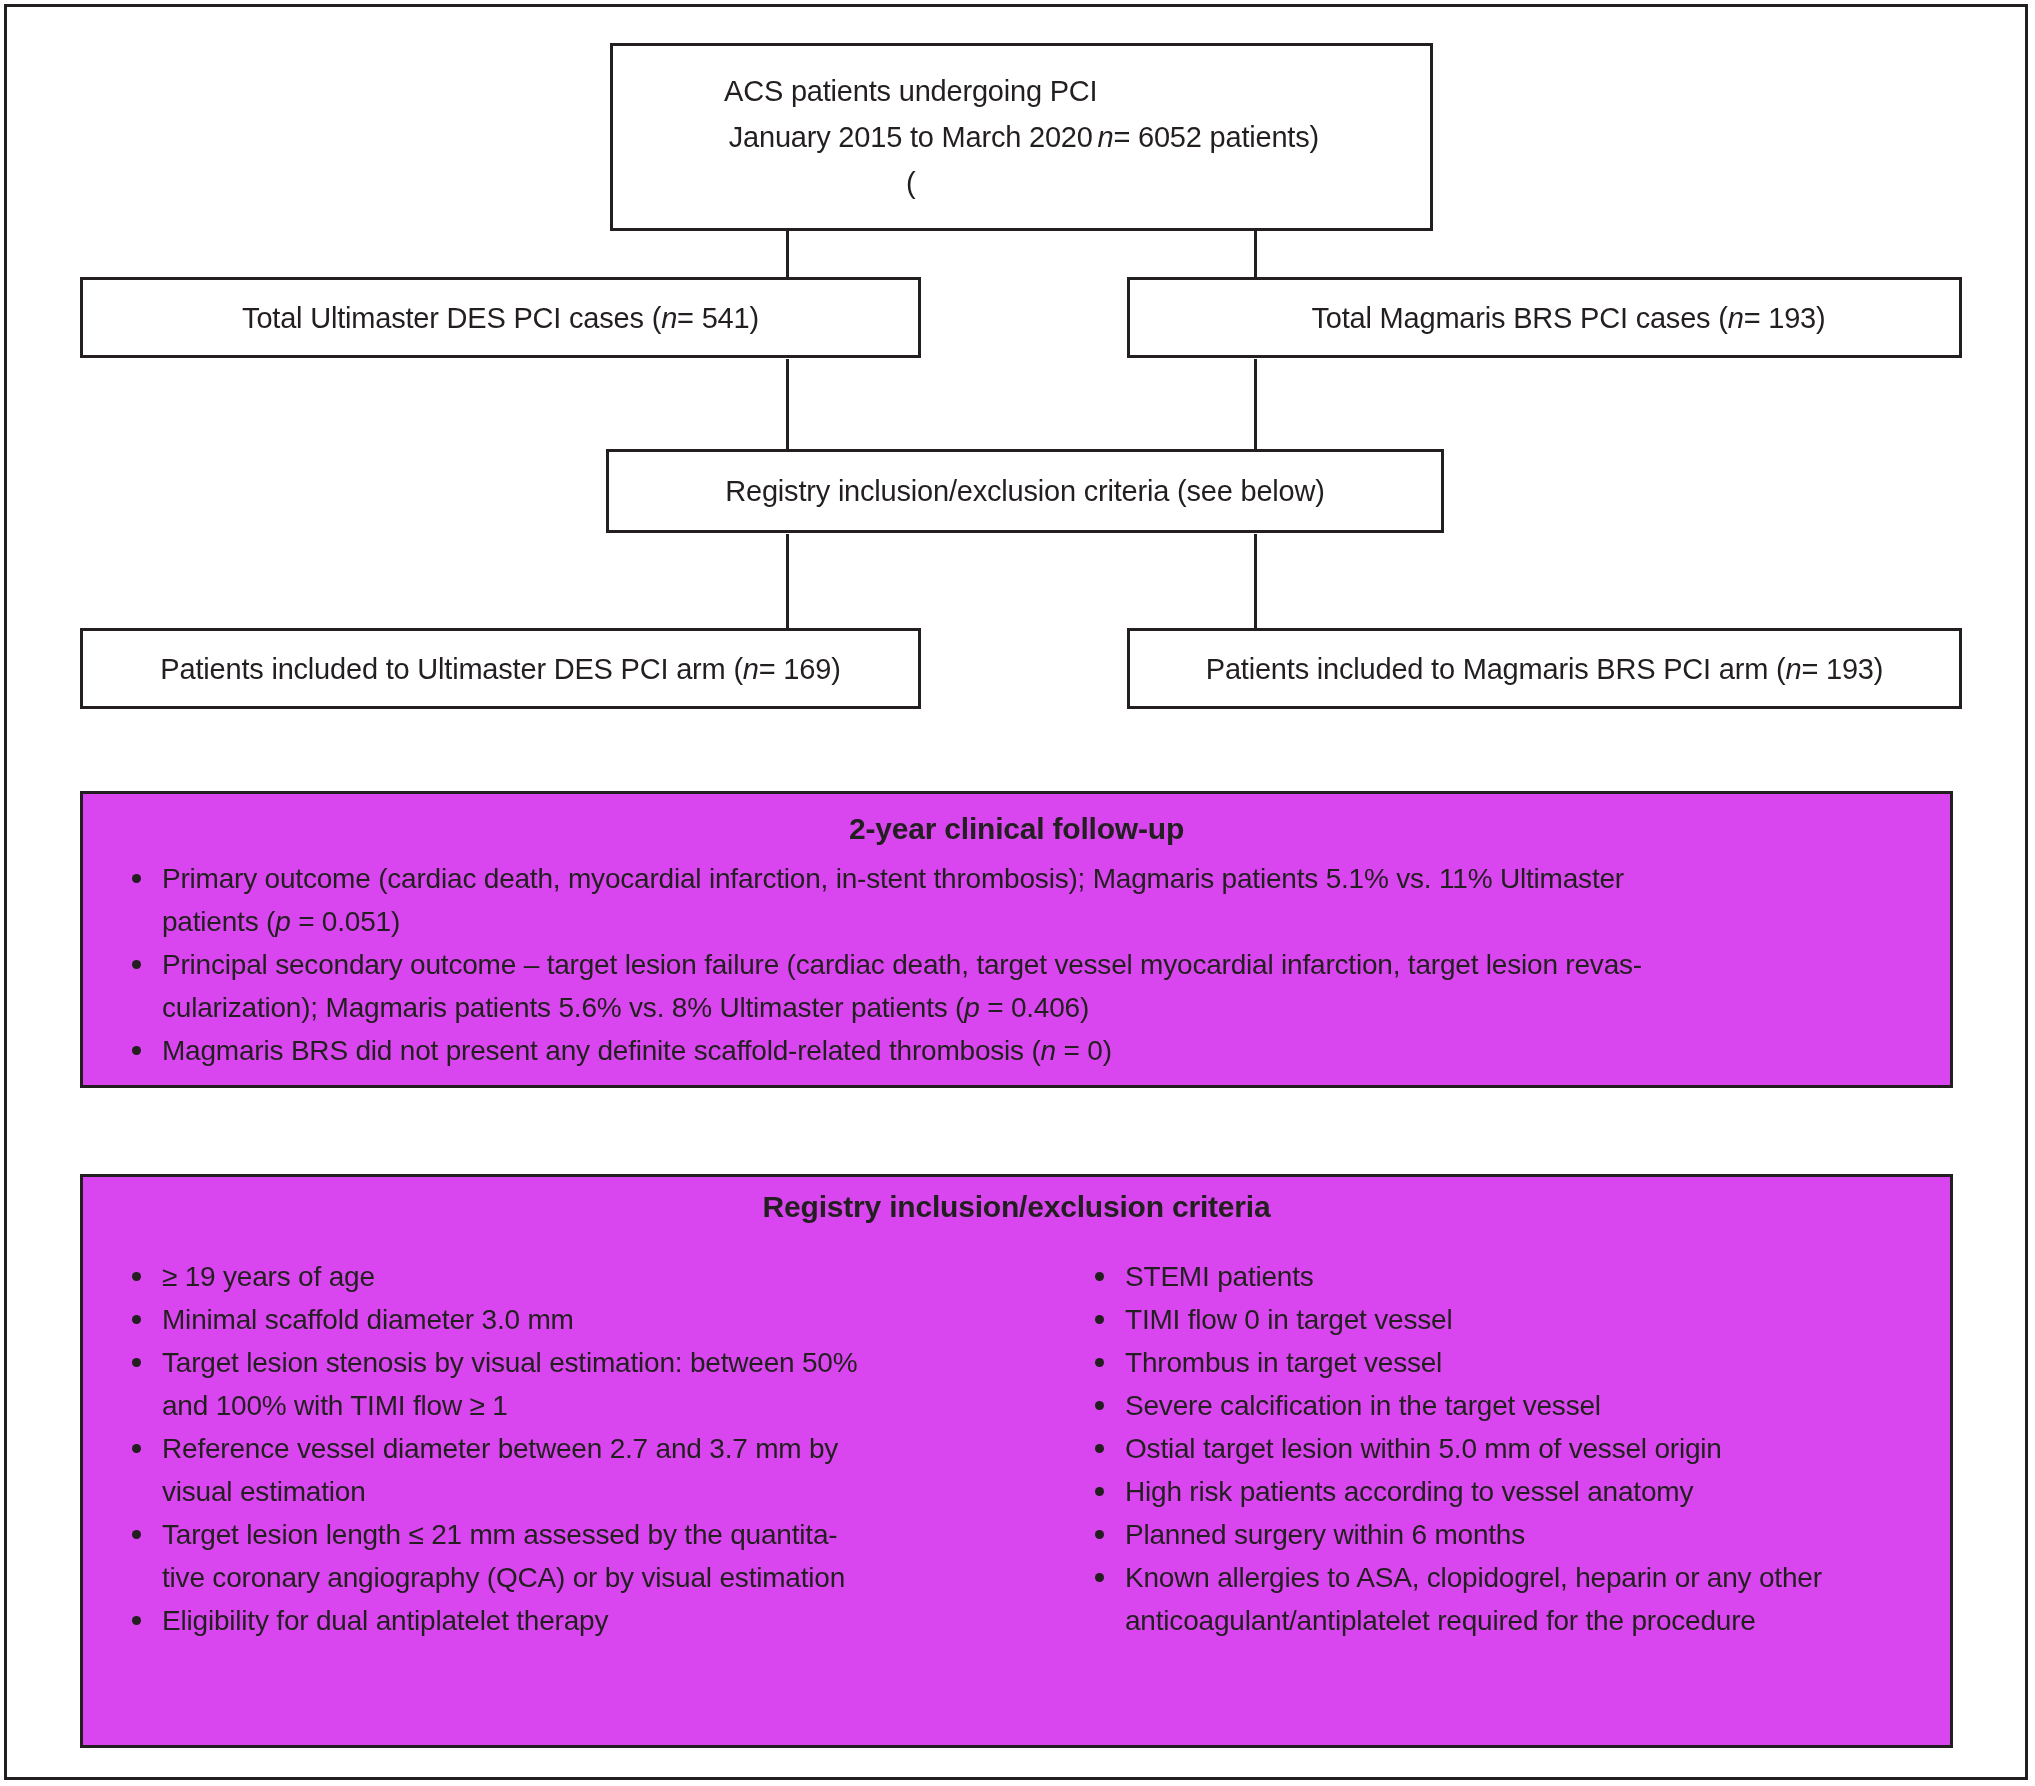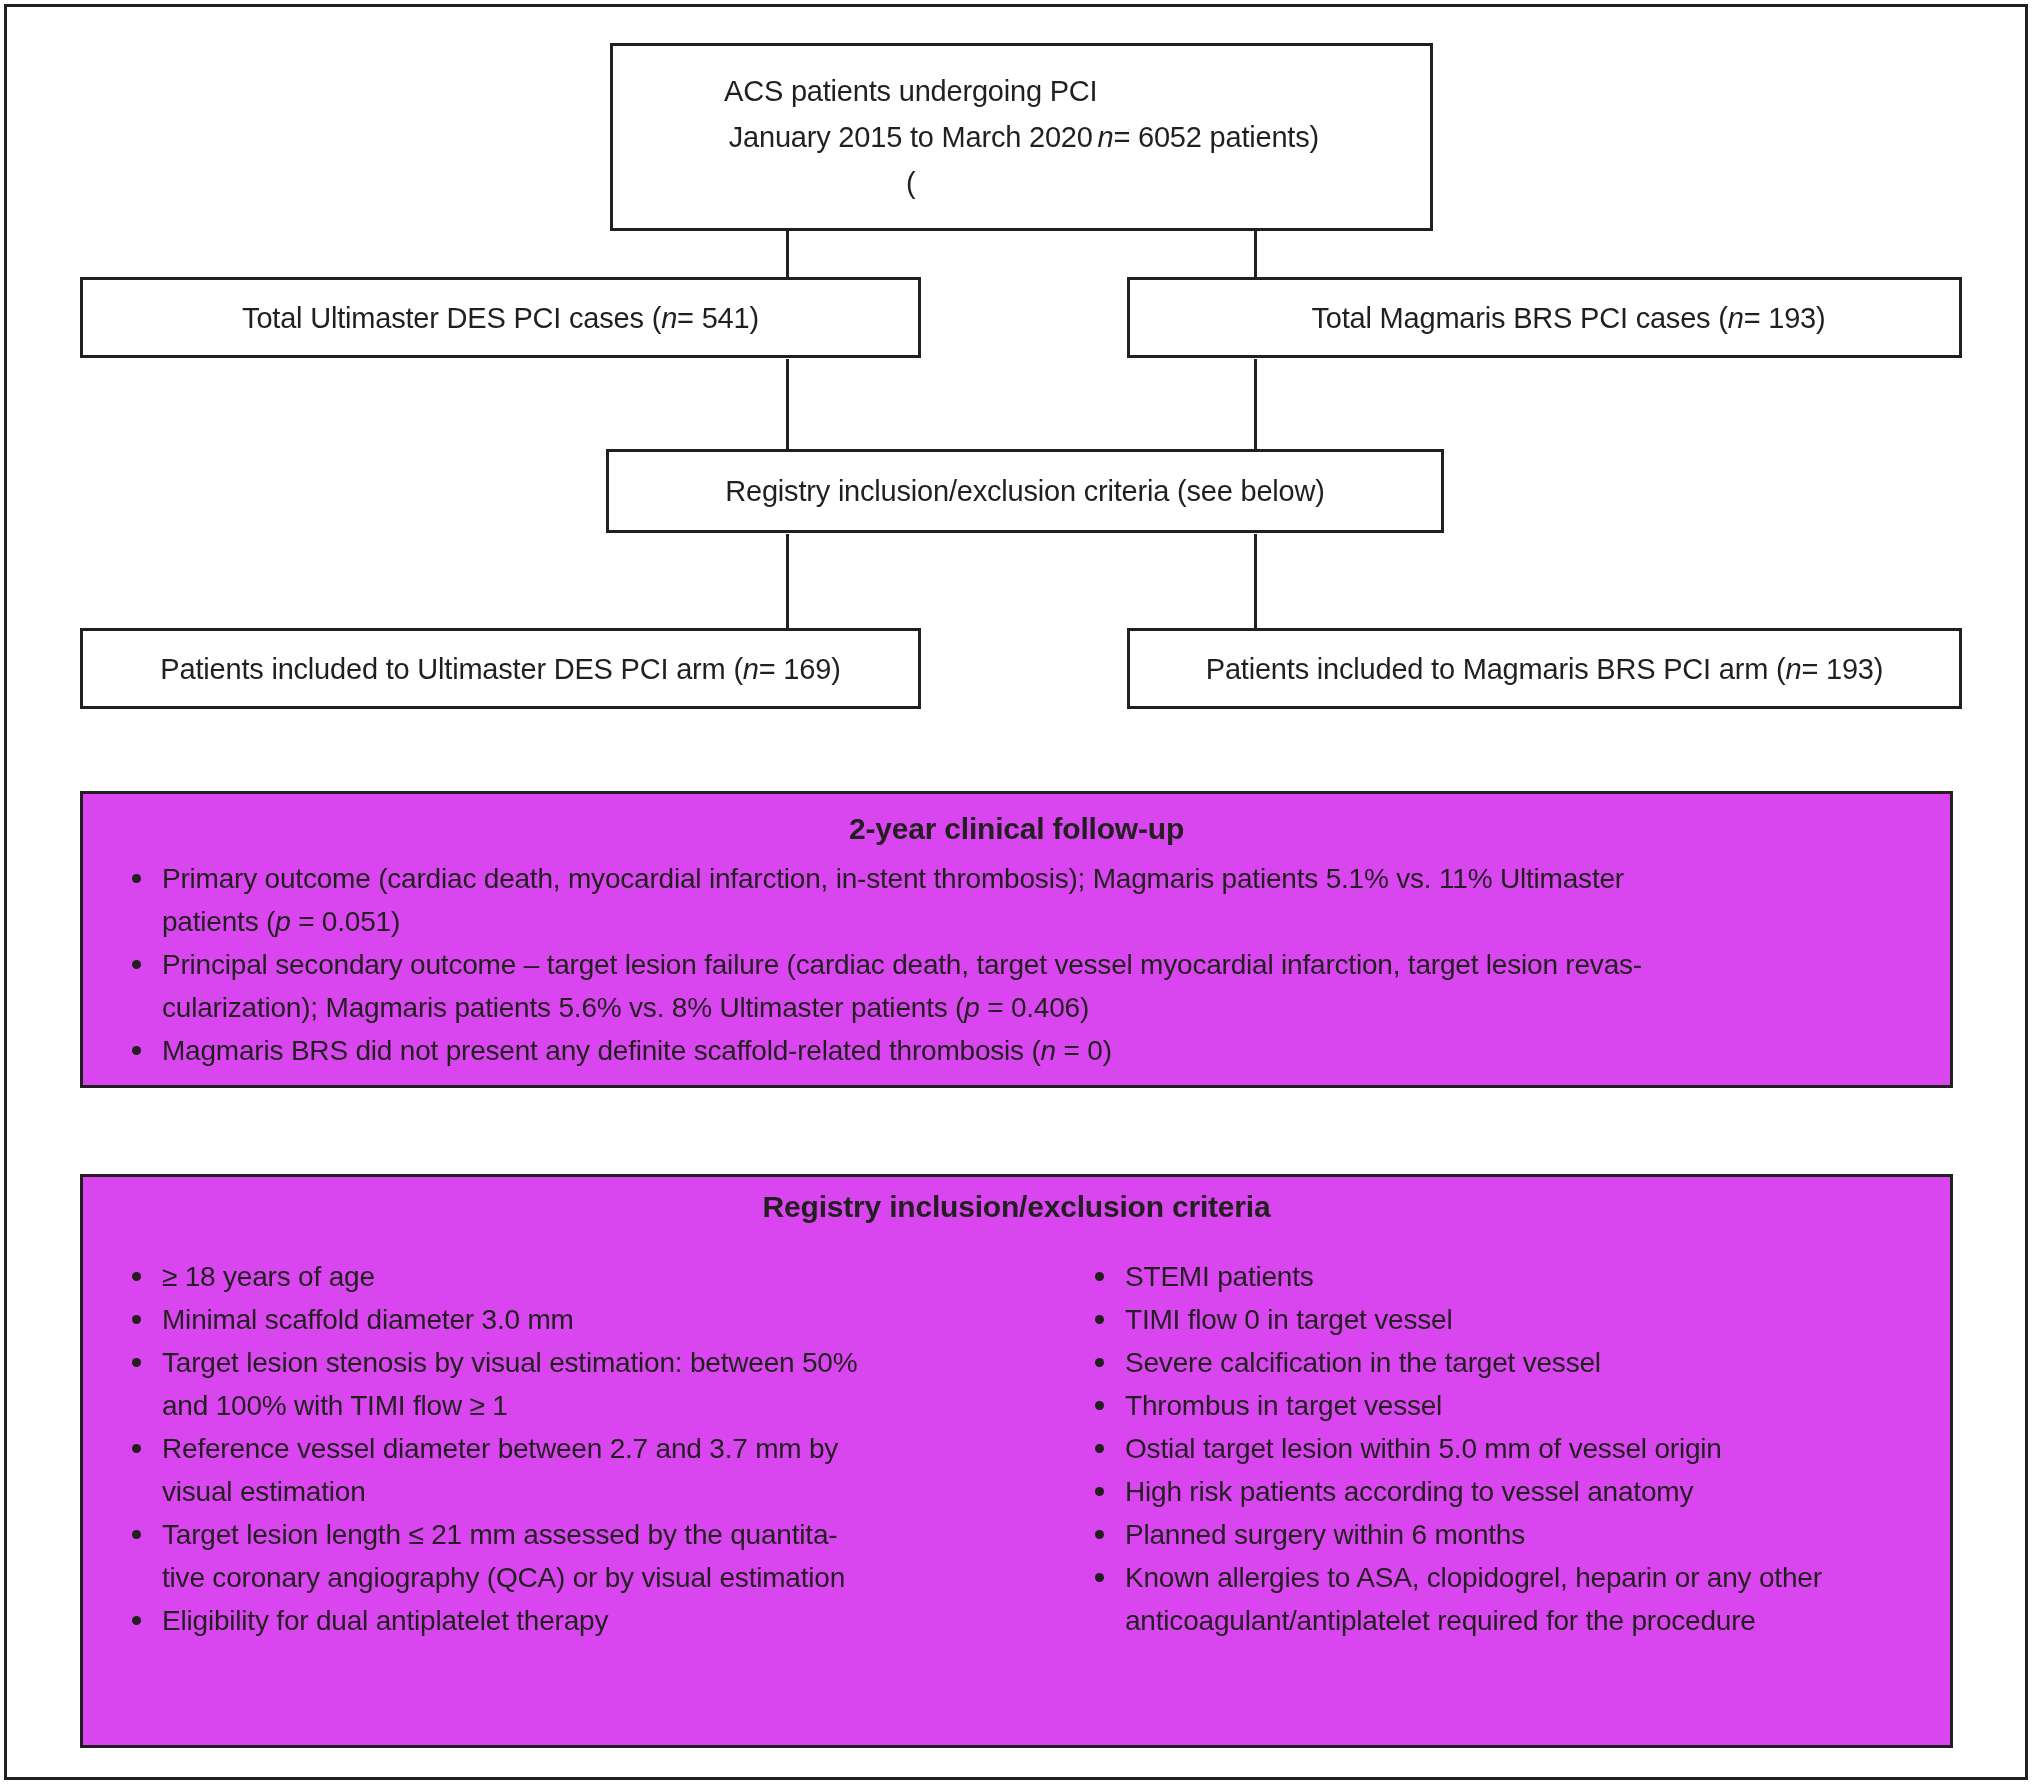--- a/index.html
+++ b/index.html
@@ -138,44 +138,44 @@
 
       <li><span>Magmaris BRS did not present any definite scaffold-related thrombosis (<i>n</i> = 0)</span></li>
     </ul>
 </section>
 
 <section class="panel criteria" style="left:80px; top:1174px; width:1873px; height:574px;">
   <h2>Registry inclusion/exclusion criteria</h2>
   <div class="cols">
     <ul class="blist left-col">
 
-        <li><span>≥ 18 years of age</span></li>
+        <li><span>≥ 19 years of age</span></li>
 
         <li><span>Minimal scaffold diameter 3.0 mm</span></li>
 
         <li><span>Target lesion stenosis by visual estimation: between 50%
 and 100% with TIMI flow ≥ 1</span></li>
 
         <li><span>Reference vessel diameter between 2.7 and 3.7 mm by
 visual estimation</span></li>
 
         <li><span>Target lesion length ≤ 21 mm assessed by the quantita-
 tive coronary angiography (QCA) or by visual estimation</span></li>
 
         <li><span>Eligibility for dual antiplatelet therapy</span></li>
       </ul>
     <ul class="blist right-col">
 
         <li><span>STEMI patients</span></li>
 
         <li><span>TIMI flow 0 in target vessel</span></li>
 
+        <li><span>Thrombus in target vessel</span></li>
+
         <li><span>Severe calcification in the target vessel</span></li>
-
-        <li><span>Thrombus in target vessel</span></li>
 
         <li><span>Ostial target lesion within 5.0 mm of vessel origin</span></li>
 
         <li><span>High risk patients according to vessel anatomy</span></li>
 
 
         <li><span>Planned surgery within 6 months</span></li>
 
         <li><span>Known allergies to ASA, clopidogrel, heparin or any other
 anticoagulant/antiplatelet required for the procedure</span></li>

